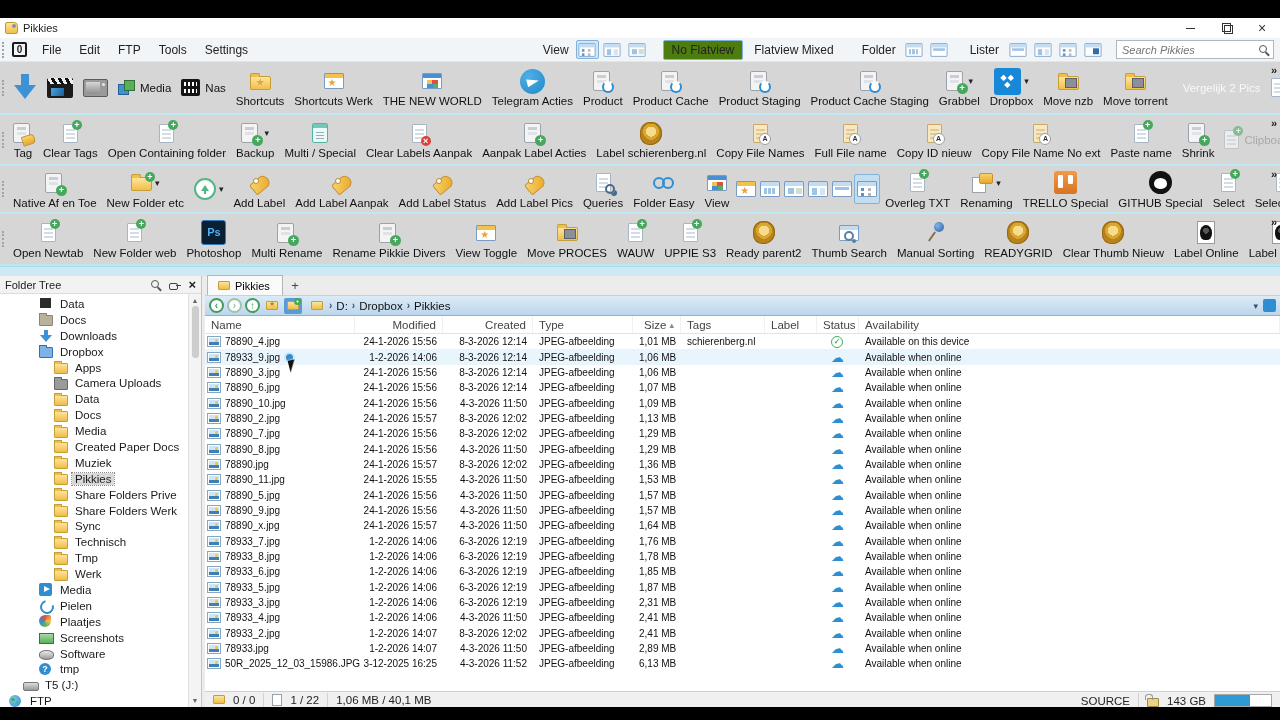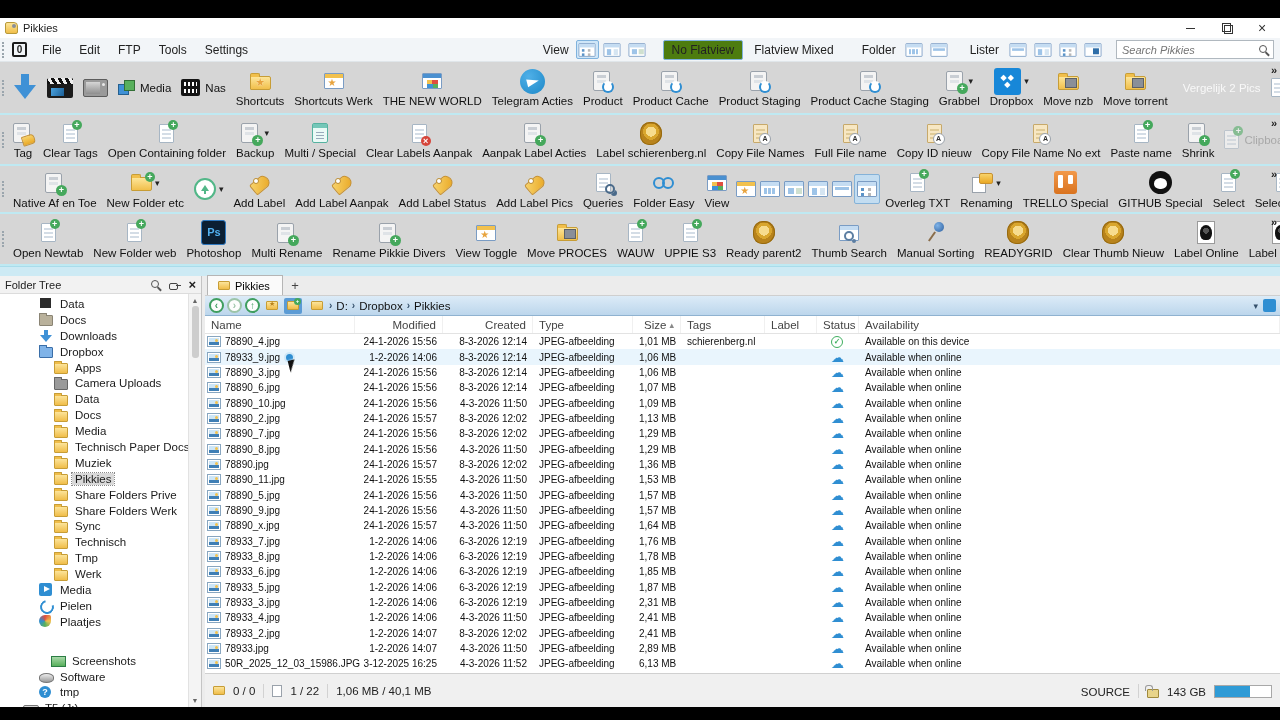--- a/index.html
+++ b/index.html
@@ -226,21 +226,21 @@
   .fic::after{content:"";position:absolute;right:2px;top:2px;width:3px;height:3px;border-radius:50%;background:#f2c14e}
   .spin{width:11px;height:11px;border-radius:50%;background:#2f8ed2;border:2px solid #cfe8f8;flex:none;margin-left:1px}
   .cursorA{position:absolute;left:66px;top:8px;width:0;height:0;border-top:12px solid #111;border-right:7px solid transparent;transform:rotate(-14deg);filter:drop-shadow(0 0 1px #fff);z-index:5}
   .sic{display:inline-flex;align-items:center;justify-content:center;flex:none}
   .sic-check{width:12px;height:12px;border:1.5px solid #3fae5f;border-radius:50%;color:#3fae5f;font:bold 8px/10px "Liberation Sans",sans-serif}
   .sic-check::before{content:"✓"}
   .sic-cloud{color:#2f8ed2;font-size:13px;line-height:13px}
   .sic-cloud::before{content:"☁"}
 
   
-  .statusbar{height:34px;background:#f0f0f0;border-top:1px solid #d0d0d0;display:flex;align-items:center;font-size:11.5px;color:#222;padding:0 8px;gap:8px;flex:none}
+  .statusbar{height:16px;background:#f0f0f0;border-top:1px solid #d0d0d0;display:flex;align-items:center;font-size:11.5px;color:#222;padding:0 8px;gap:8px;flex:none}
   .sb-sep{width:1px;height:14px;background:#d2d2d2}
   .sb-right{margin-left:auto;display:flex;align-items:flex-end;gap:8px}
   .sic-page{width:10px;height:12px;background:#fff;border:1px solid #9aa2ab;position:relative;flex:none}
   .ic-lock{width:12px;height:9px;background:#e8d48a;border:1px solid #a08a3c;border-radius:1px;position:relative;margin-top:3px;flex:none}
   .ic-lock::before{content:"";position:absolute;left:-3px;top:-5px;width:6px;height:5px;border:1.5px solid #9a9a9a;border-bottom:none;border-radius:3px 3px 0 0}
   .progress{width:58px;height:13px;border:1px solid #a8a8a8;background:#fff;position:relative;flex:none}
   .progress .fillbar{position:absolute;left:0;top:0;bottom:0;background:#2f9bd6}
 </style>
 </head>
 <body>
@@ -803,21 +803,21 @@
             <div class="tree-item" style="padding-left: 53px;">
               <span class="tic tic-folder"></span>
               <span class="tree-lbl">Docs</span>
             </div>
             <div class="tree-item" style="padding-left: 53px;">
               <span class="tic tic-folder"></span>
               <span class="tree-lbl">Media</span>
             </div>
             <div class="tree-item" style="padding-left: 53px;">
               <span class="tic tic-folder"></span>
-              <span class="tree-lbl">Technisch Paper Docs</span>
+              <span class="tree-lbl">Created Paper Docs</span>
             </div>
             <div class="tree-item" style="padding-left: 53px;">
               <span class="tic tic-folder"></span>
               <span class="tree-lbl">Muziek</span>
             </div>
             <div class="tree-item sel" style="padding-left: 53px;">
               <span class="tic tic-folder"></span>
               <span class="tree-lbl">Pikkies</span>
             </div>
             <div class="tree-item" style="padding-left: 53px;">
@@ -849,21 +849,21 @@
               <span class="tree-lbl">Media</span>
             </div>
             <div class="tree-item" style="padding-left: 38px;">
               <span class="tic tic-sync"></span>
               <span class="tree-lbl">Pielen</span>
             </div>
             <div class="tree-item" style="padding-left: 38px;">
               <span class="tic tic-bird"></span>
               <span class="tree-lbl">Plaatjes</span>
             </div>
-            <div class="tree-item" style="padding-left: 50px; margin-top: 23px;">
+            <div class="tree-item" style="padding-left: 38px;">
               <span class="tic tic-screen"></span>
               <span class="tree-lbl">Screenshots</span>
             </div>
             <div class="tree-item" style="padding-left: 38px;">
               <span class="tic tic-disc"></span>
               <span class="tree-lbl">Software</span>
             </div>
             <div class="tree-item" style="padding-left: 38px;">
               <span class="tic tic-question"></span>
               <span class="tree-lbl">tmp</span>

